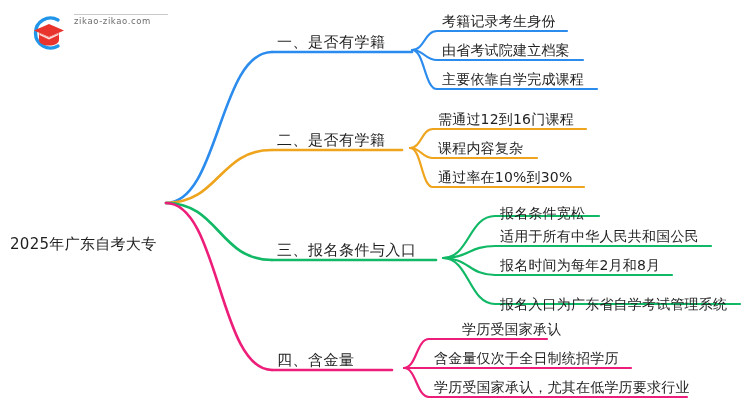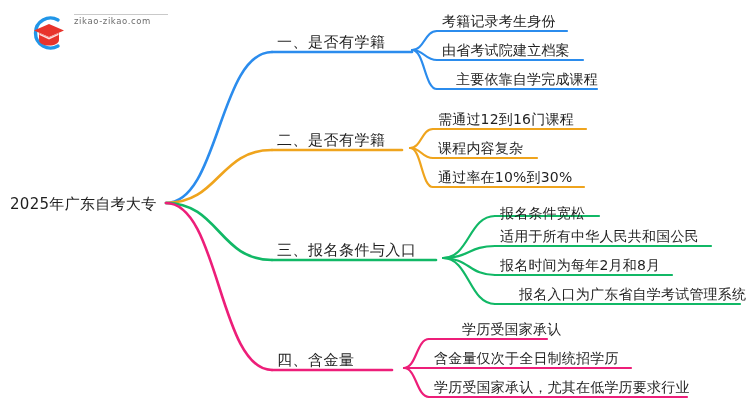--- a/index.html
+++ b/index.html
@@ -73,20 +73,21 @@
   .node {
     position: absolute;
     white-space: nowrap;
     color: #1f1f1f;
     font-family: "DejaVu Sans", "Liberation Sans", sans-serif;
   }
   .root-node {
     font-size: 15px;
     line-height: 18px;
     letter-spacing: 0.3px;
+    margin-top: 40px;
   }
   .branch-node {
     font-size: 15px;
     line-height: 18px;
     letter-spacing: 0.5px;
   }
   .leaf-node {
     font-size: 14px;
     line-height: 17px;
     letter-spacing: 0.2px;
@@ -147,29 +148,29 @@
       <div class="logo-url">zikao-zikao.com</div>
     </div>
   </div>
 
   <div class="node root-node" id="root-node" style="left: 10px; top: 195px;">2025年广东自考大专</div>
 
   <div id="nodes">
       <div class="node branch-node" style="left: 277px; top: 33px;">一、是否有学籍</div>
       <div class="node leaf-node" style="left: 442px; top: 13px;">考籍记录考生身份</div>
       <div class="node leaf-node" style="left: 442px; top: 42px;">由省考试院建立档案</div>
-      <div class="node leaf-node" style="left: 442px; top: 71px; margin-left: 14px;">主要依靠自学完成课程</div>
+      <div class="node leaf-node" style="left: 442px; top: 71px;">主要依靠自学完成课程</div>
       <div class="node branch-node" style="left: 277px; top: 131px;">二、是否有学籍</div>
       <div class="node leaf-node" style="left: 438px; top: 111px;">需通过12到16门课程</div>
       <div class="node leaf-node" style="left: 438px; top: 140px;">课程内容复杂</div>
       <div class="node leaf-node" style="left: 438px; top: 169px;">通过率在10%到30%</div>
       <div class="node branch-node" style="left: 277px; top: 241px;">三、报名条件与入口</div>
       <div class="node leaf-node" style="left: 500px; top: 205px;">报名条件宽松</div>
       <div class="node leaf-node" style="left: 500px; top: 228px;">适用于所有中华人民共和国公民</div>
       <div class="node leaf-node" style="left: 500px; top: 257px;">报名时间为每年2月和8月</div>
-      <div class="node leaf-node" style="left: 500px; top: 286px; margin-left: 19px;">报名入口为广东省自学考试管理系统</div>
+      <div class="node leaf-node" style="left: 500px; top: 296px;">报名入口为广东省自学考试管理系统</div>
       <div class="node branch-node" style="left: 277px; top: 351px;">四、含金量</div>
       <div class="node leaf-node" style="left: 434px; top: 321px; margin-left: 28px;">学历受国家承认</div>
       <div class="node leaf-node" style="left: 434px; top: 350px;">含金量仅次于全日制统招学历</div>
       <div class="node leaf-node" style="left: 434px; top: 379px;">学历受国家承认，尤其在低学历要求行业</div>
     </div>
 
 </div>
 
 </body></html>

